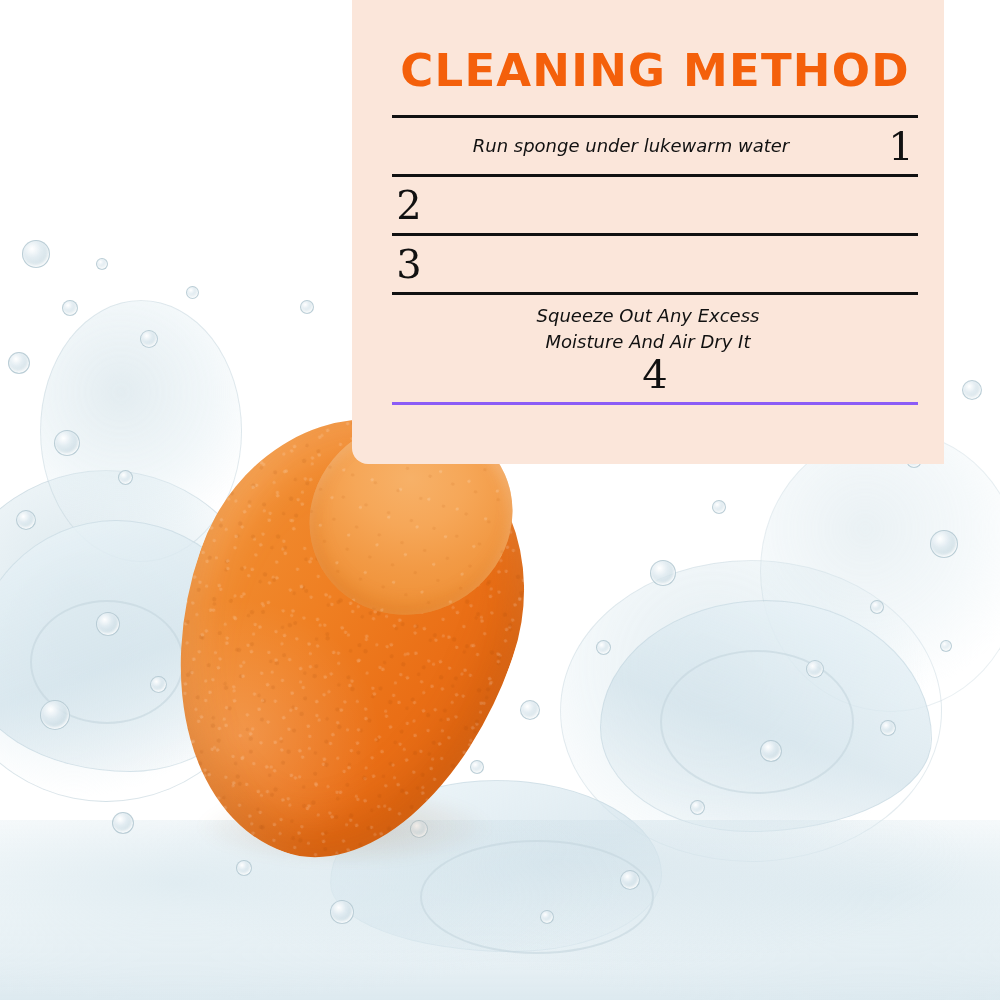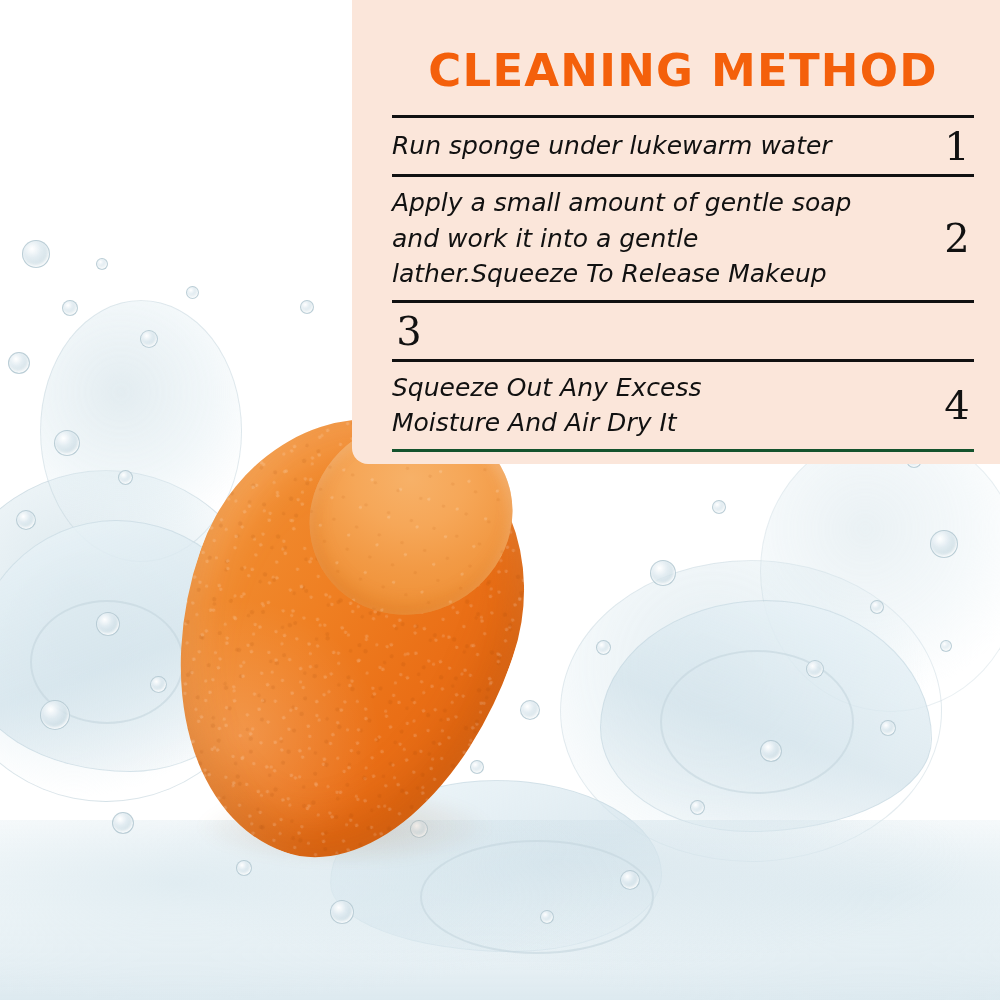--- a/index.html
+++ b/index.html
@@ -131,21 +131,21 @@
     border-radius: 50%;
     background: radial-gradient(ellipse at center, rgba(150,90,40,0.20) 0%, rgba(255,255,255,0) 70%);
     filter: blur(4px);
   }
 
   
   .card {
     position: absolute;
     left: 352px;
     top: 0;
-    width: 648px;
+    width: 592px;
     height: 464px;
     background: #fbe6da;
     border-radius: 0 0 0 16px;
   }
   .card-inner {
     position: absolute;
     left: 40px;
     right: 26px;
     top: 44px;
     bottom: 24px;
@@ -163,29 +163,30 @@
     display: flex;
     flex-direction: column;
   }
   .step {
     display: flex;
     align-items: center;
     border-top: 3px solid #111111;
     padding: 8px 0 8px 0;
   }
   .step:last-child {
-    border-bottom: 3px solid #14532d;
+    border-bottom: 3px solid #8b5cf6;
+    flex-direction: column;
   }
   .step-text {
     flex: 1;
-    text-align: left;
+    text-align: center;
     padding-right: 14px;
     font-family: "DejaVu Sans", sans-serif;
     font-style: italic;
-    font-size: 25px;
+    font-size: 18px;
     line-height: 1.42;
     color: #111111;
     white-space: pre-line;
   }
   .step-num {
     width: 34px;
     text-align: center;
     font-family: "DejaVu Serif", serif;
     font-size: 40px;
     line-height: 1;
@@ -265,23 +266,20 @@
   <div class="card">
     <div class="card-inner">
       <h1 class="card-title">CLEANING METHOD</h1>
 
       <div class="steps">
         <div class="step">
           <div class="step-text">Run sponge under lukewarm water</div>
           <div class="step-num">1</div>
         </div>
         <div class="step">
-          <div class="step-text">Apply a small amount of gentle soap
-and work it into a gentle
-lather.Squeeze To Release Makeup</div>
           <div class="step-num">2</div>
         </div>
         <div class="step">
           <div class="step-num">3</div>
         </div>
         <div class="step">
           <div class="step-text">Squeeze Out Any Excess
 Moisture And Air Dry It</div>
           <div class="step-num">4</div>
         </div>

